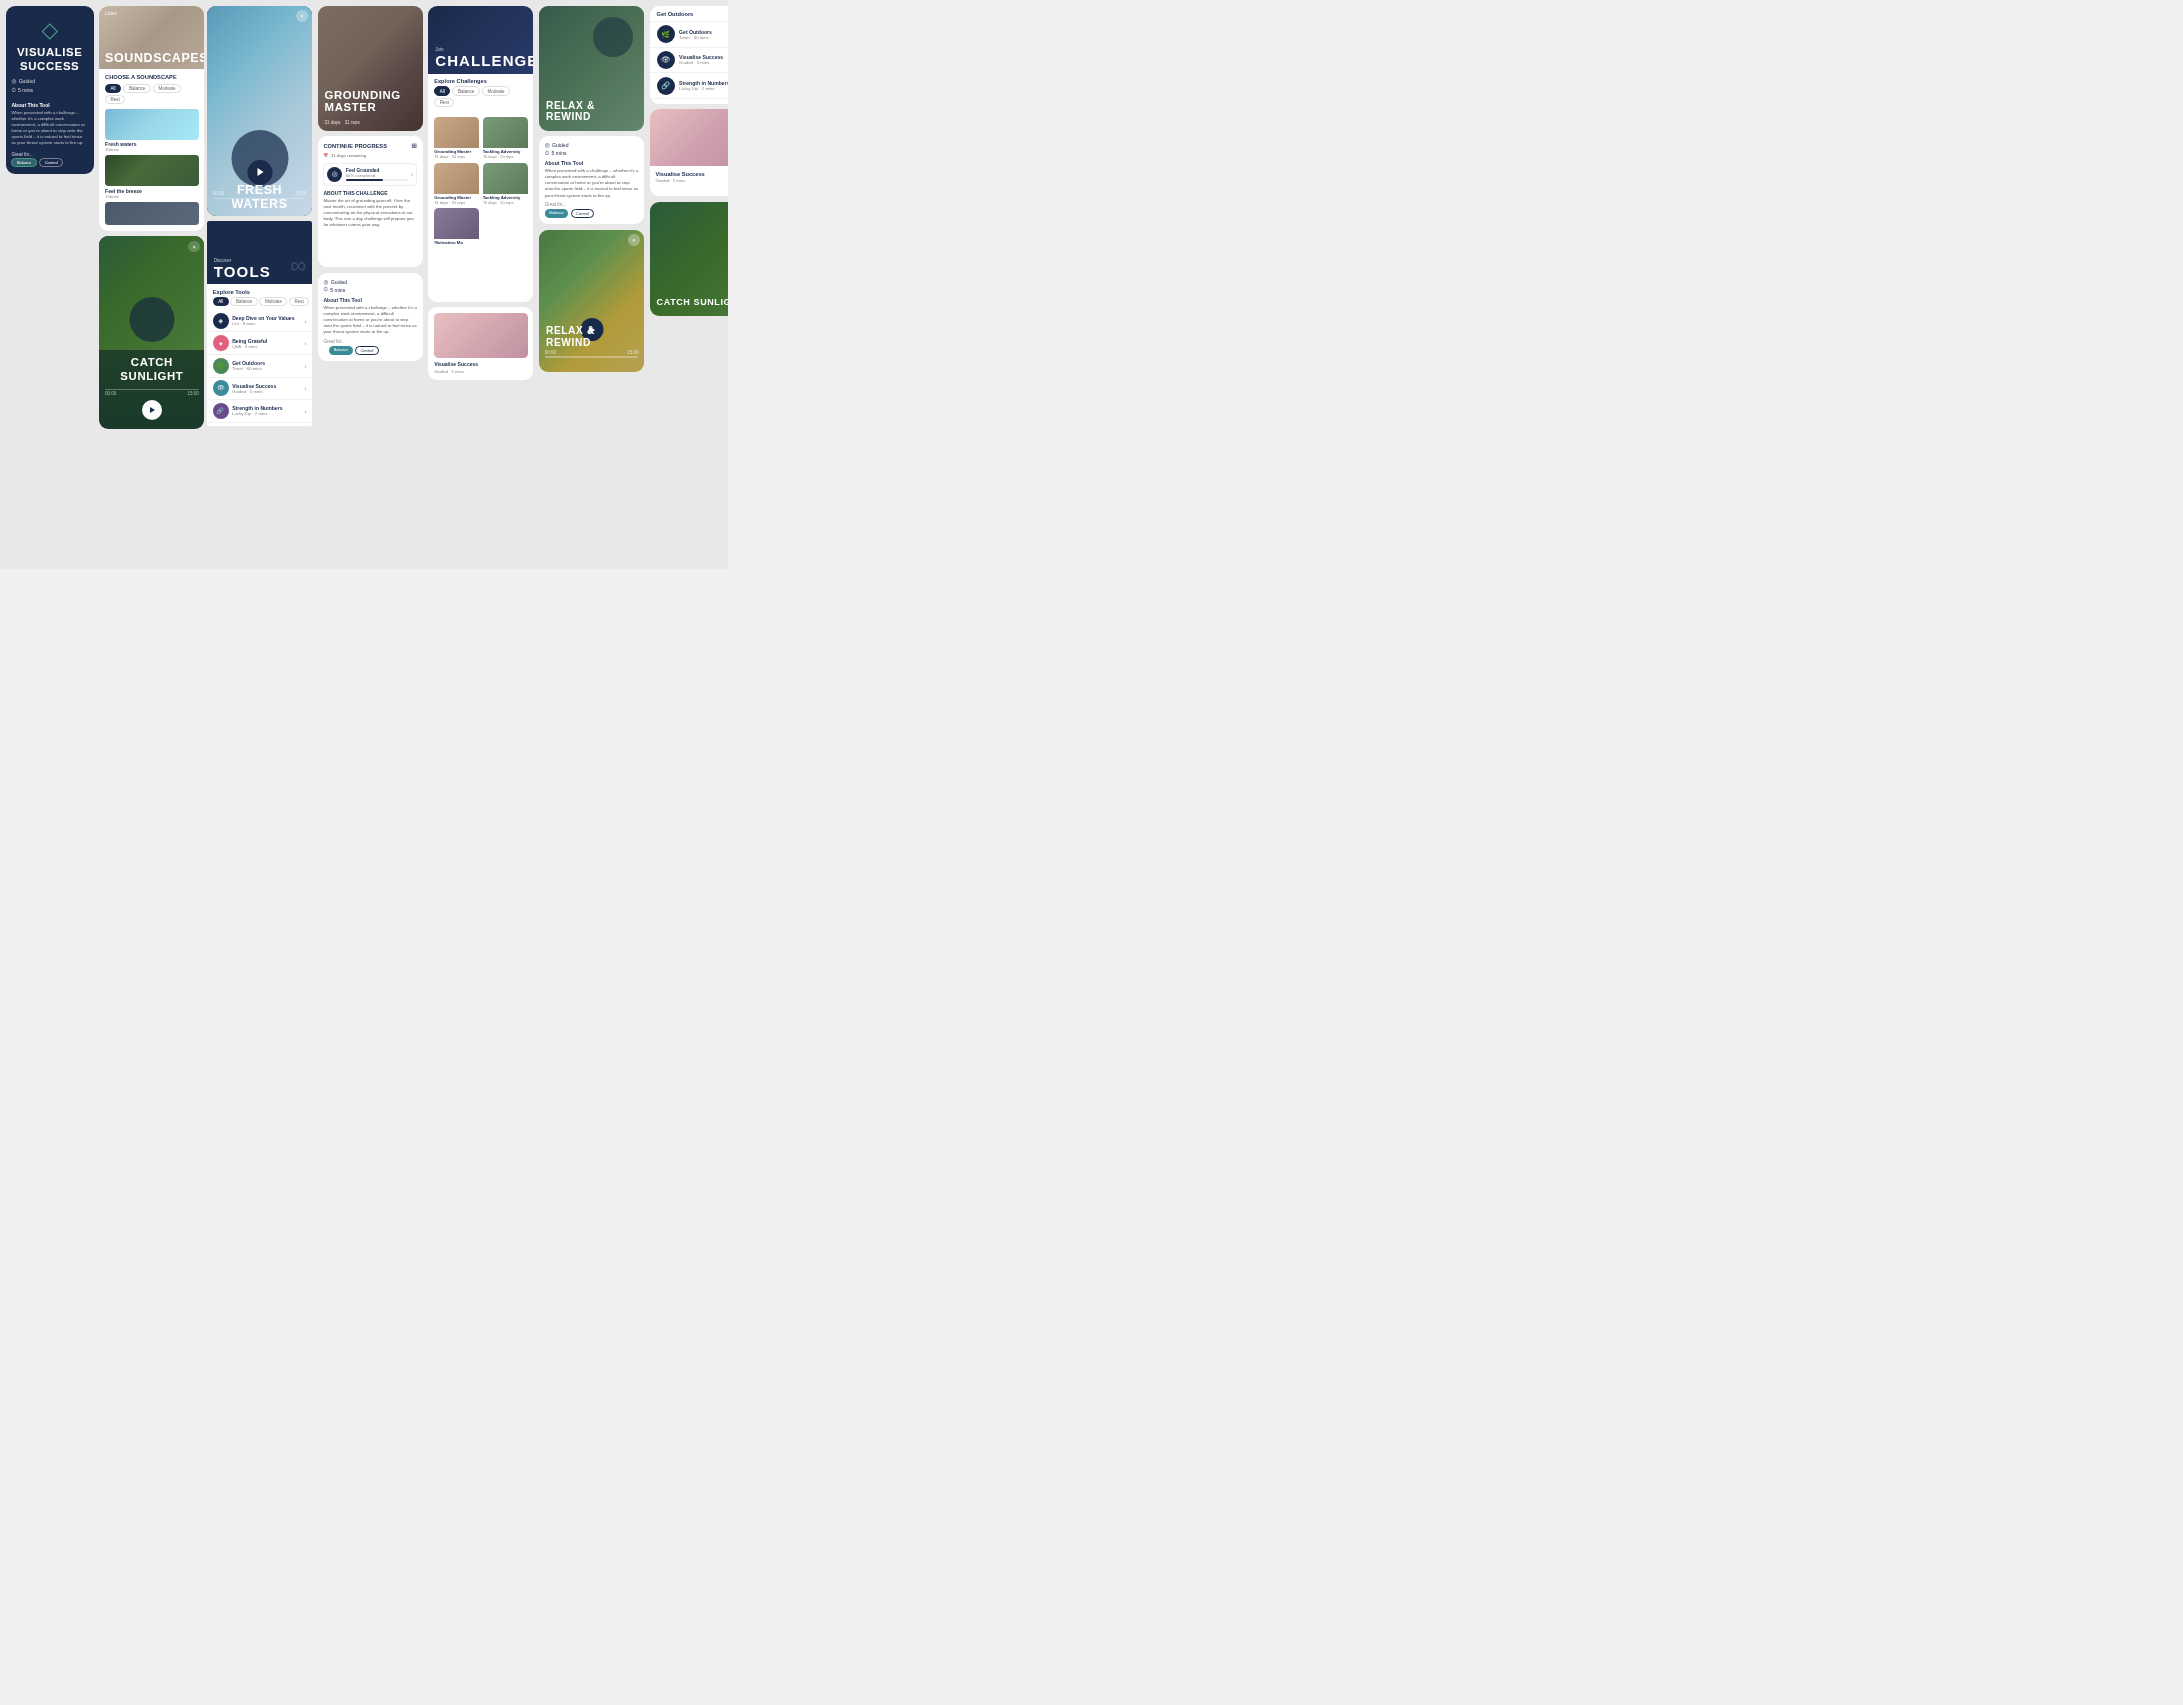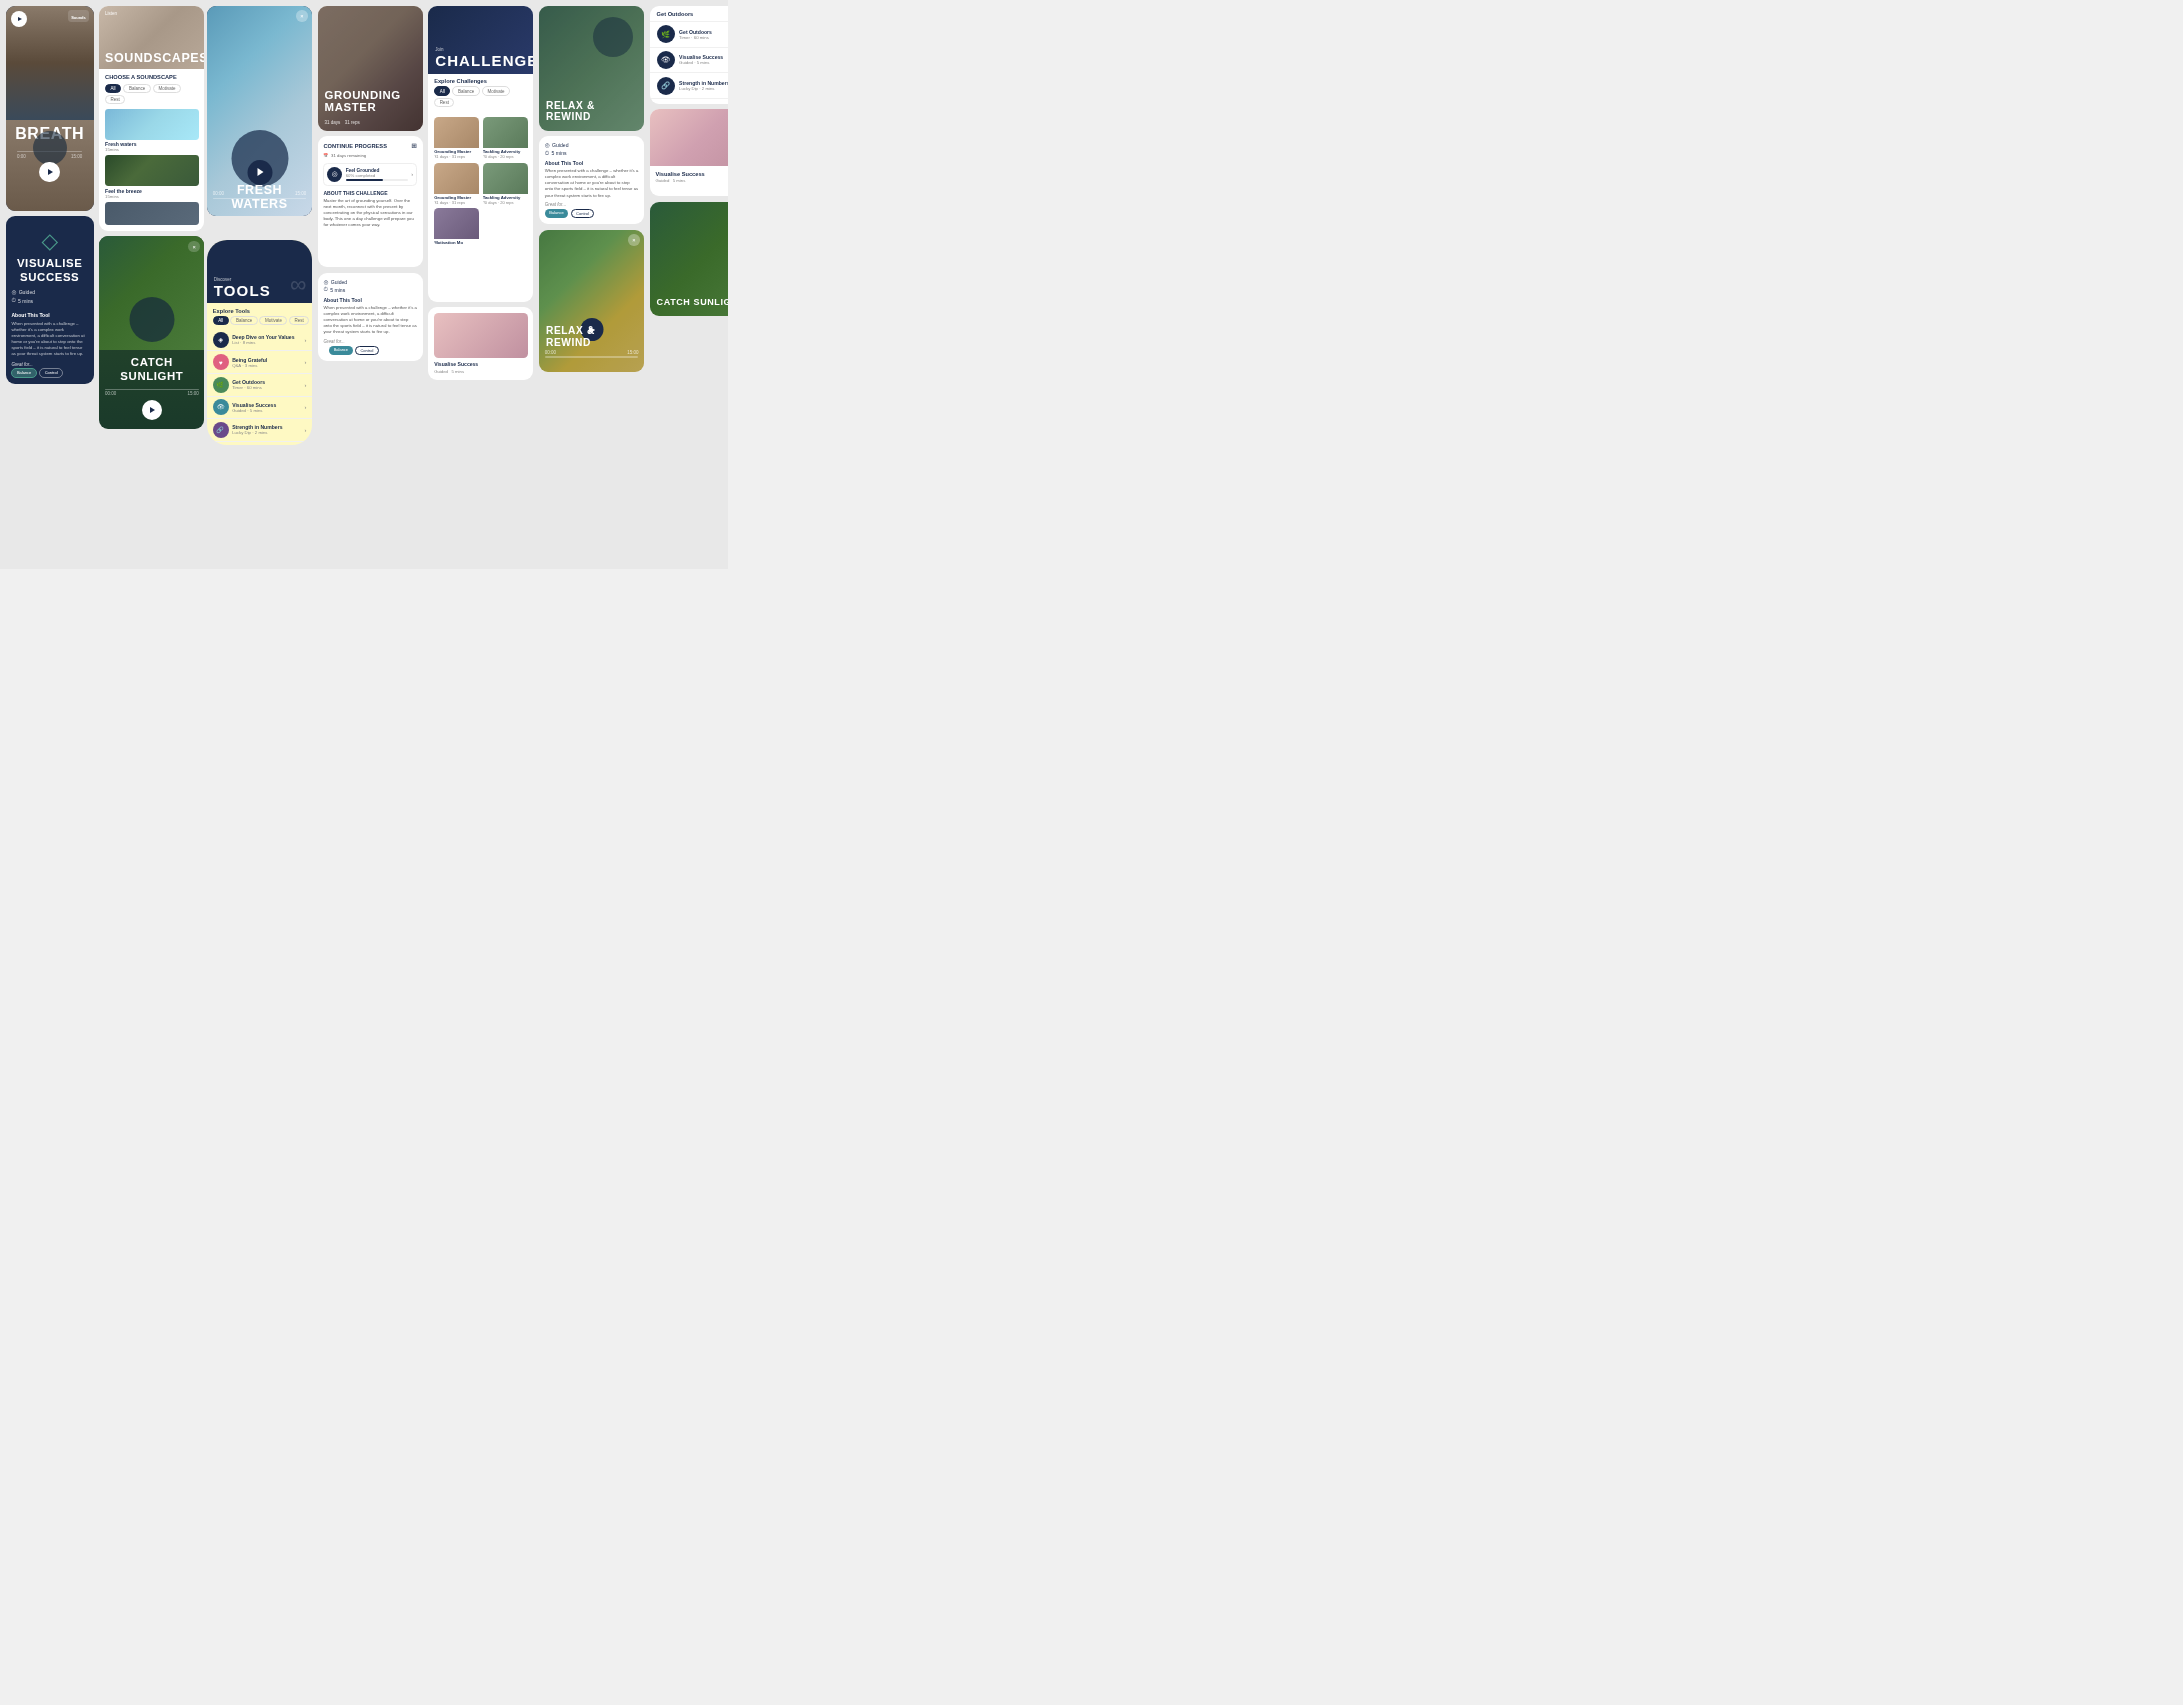--- a/index.html
+++ b/index.html
@@ -410,24 +410,23 @@
     }
     .fresh-bar {
       height: 1.1px;
       background: rgba(255,255,255,0.3);
       border-radius: 1.1px;
     }
 
     .card-discover-tools {
       width: 105px;
       height: 205px;
-      background: #fef9c3;
-      border-radius: 20px;
+      background: #ffffff;
+      border-radius: 2px;
       overflow: hidden;
-      margin-top: 19px;
     }
     .tools-header {
       height: 63px;
       background: #1a2a4a;
       position: relative;
       display: flex;
       flex-direction: column;
       justify-content: flex-end;
       padding: 4.5px 6.8px;
     }
@@ -806,44 +805,20 @@
       color: #888;
     }
   </style>
 </head>
 <body>
 
 <div class="canvas">
 
   <div class="col col1">
 
-    <div class="card card-breath" style="height:205px; position:relative;">
-      <div class="card-breath-img">
-        <div class="small-play-btn"></div>
-        <div style="position:absolute;top:4.5px;right:4.5px;background:rgba(255,255,255,0.15);border-radius:3.4px;padding:1.1px 3.4px;">
-          <span style="color:white;font-size:4px;font-weight:700;">Sounds</span>
-        </div>
-      </div>
-      <div style="background:linear-gradient(180deg,#8a7a6a,#6a5a4a);height:91px;position:relative;">
-        <div style="width:34px;height:34px;border-radius:50%;background:rgba(20,40,60,0.6);position:absolute;top:11.4px;left:50%;transform:translateX(-50%);"></div>
-        <div class="card-breath-title">BREATH</div>
-        <div style="padding:0 5.7px;">
-          <div class="progress-bar-container">
-            <div class="progress-bar-fill" style="width:0%;"></div>
-          </div>
-          <div class="time-labels">
-            <span>0:00</span>
-            <span>15:00</span>
-          </div>
-        </div>
-        <div style="text-align:center;margin-top:2.3px;">
-          <div class="card-play-btn" style="position:relative;left:auto;transform:none;display:inline-flex;bottom:auto;"></div>
-        </div>
-      </div>
-    </div>
 
     <div class="card" style="width:88px;background:linear-gradient(180deg,#1a2a4a,#1a2a4a);border-radius:9px;">
       <div style="text-align:center;padding:11.4px 0 3.4px;font-size:21.6px;color:#4a9a8a;">◇</div>
       <div style="color:white;font-size:11.4px;font-weight:900;text-align:center;padding:0 4.5px;letter-spacing:0.6px;text-transform:uppercase;line-height:1.2;">VISUALISE
 SUCCESS</div>
       <div class="card-meta">
         <div class="meta-row">
           <span class="meta-icon">◎</span>
           <span>Guided</span>
         </div>

